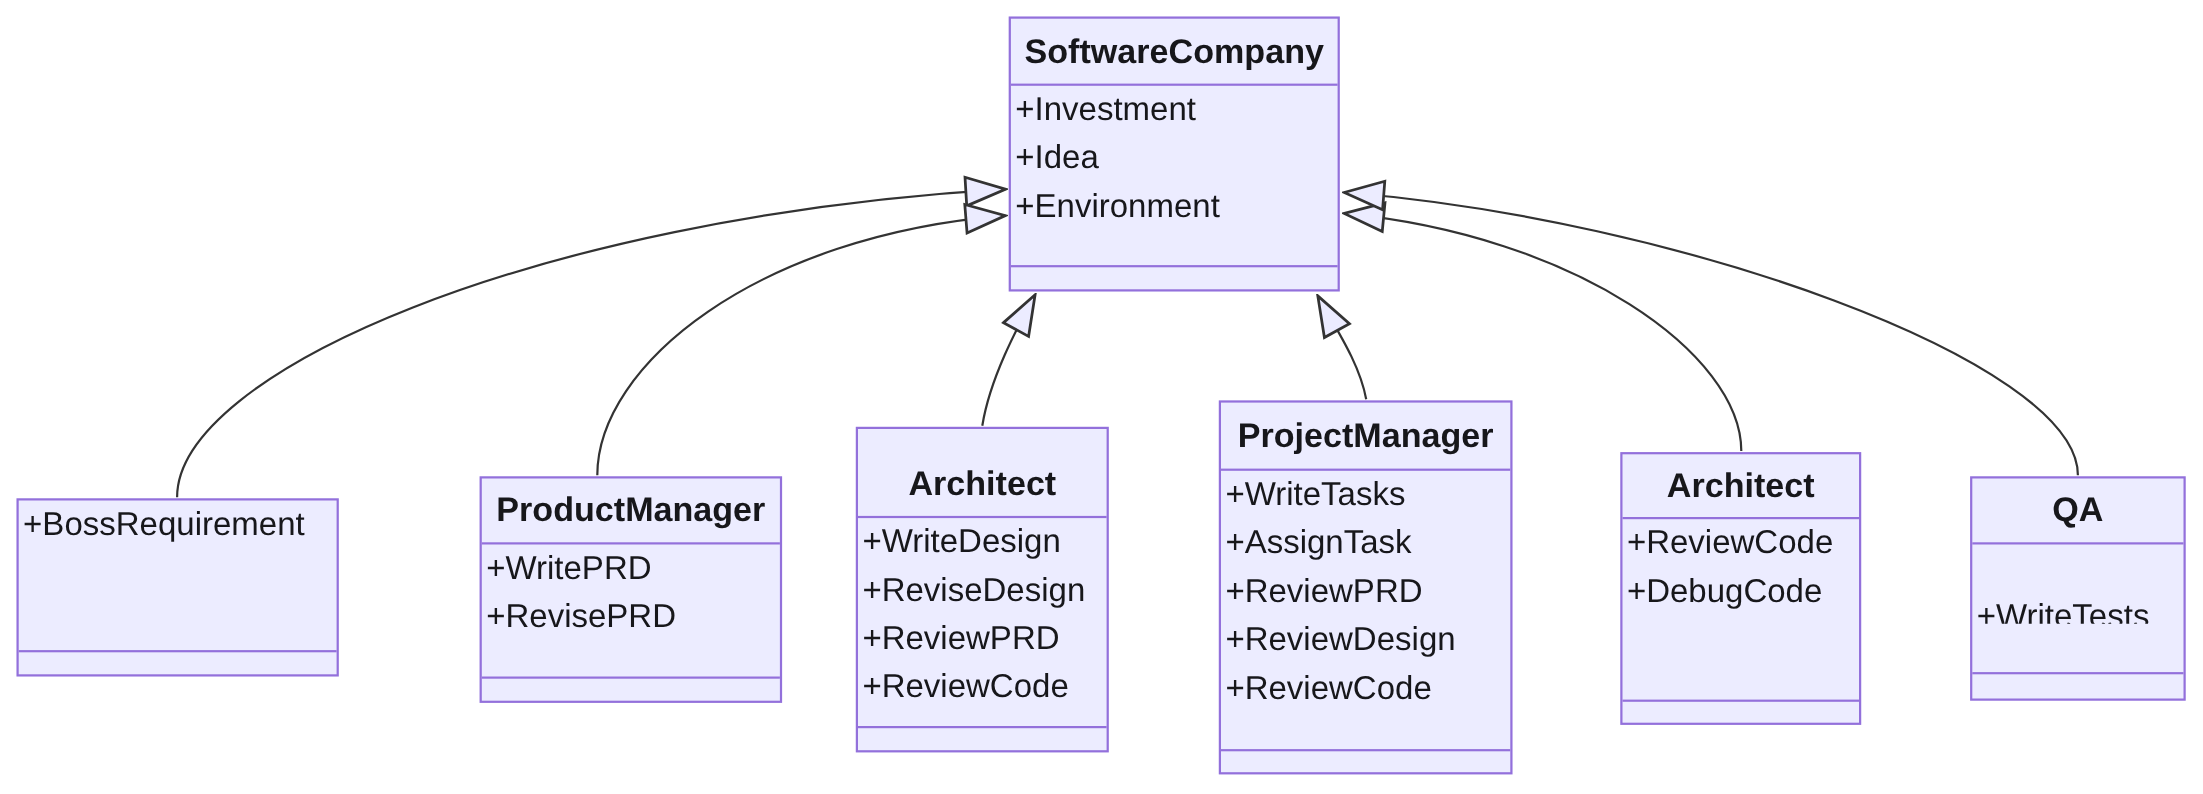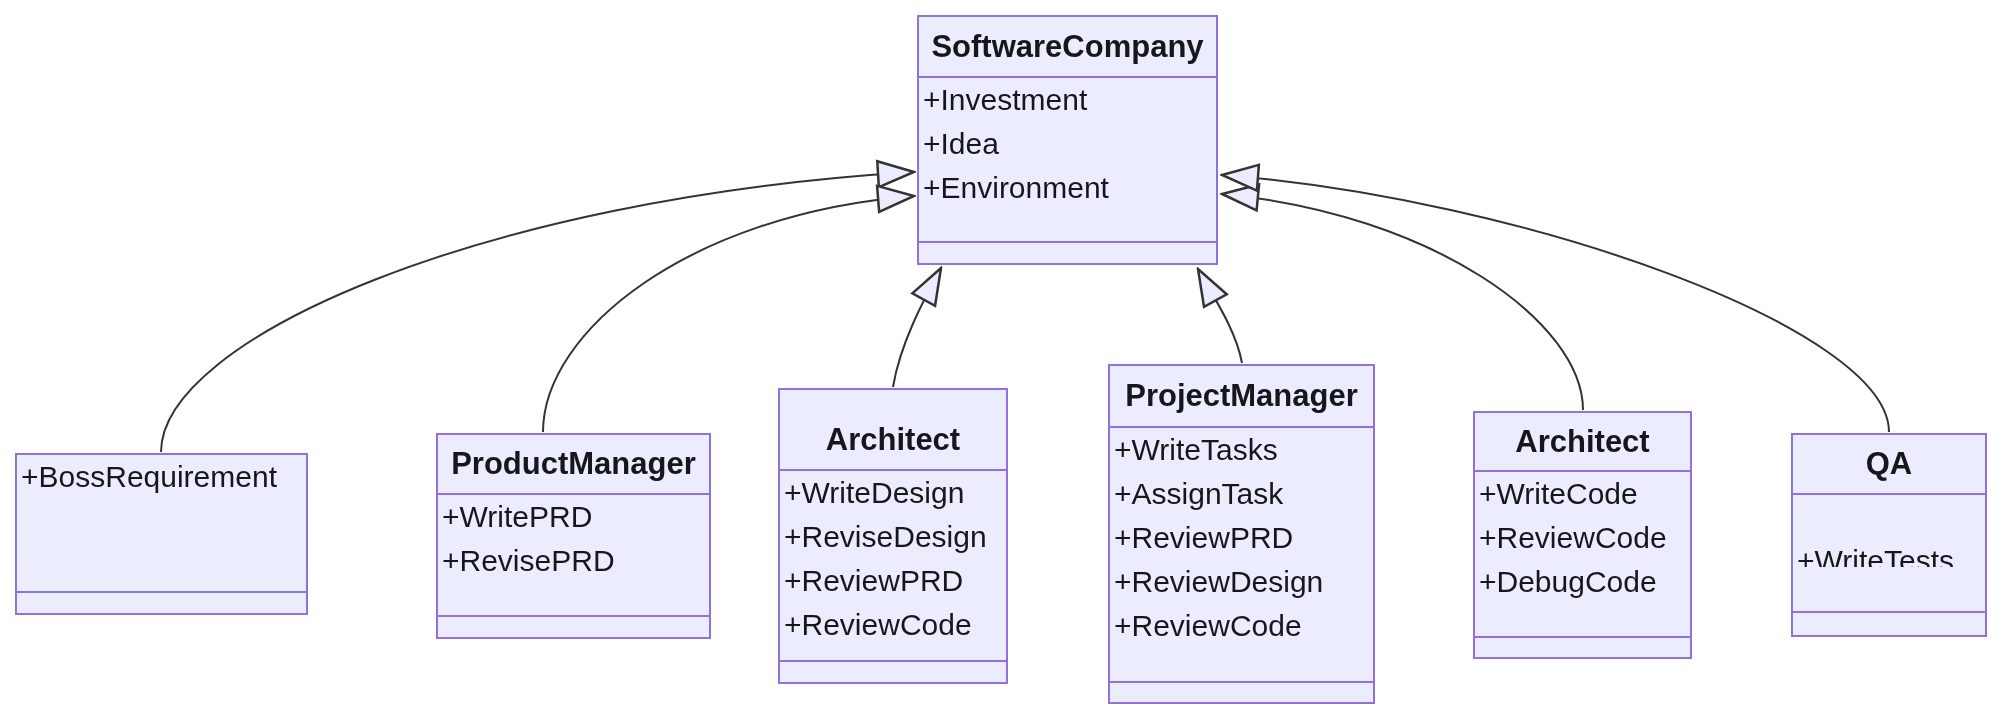--- a/index.html
+++ b/index.html
@@ -108,21 +108,20 @@
         <div class="attr-line">+ReviewPRD</div>
         <div class="attr-line">+ReviewDesign</div>
         <div class="attr-line">+ReviewCode</div>
       </div>
     <div class="class-methods" style="height:21px;"></div>
   </div>
 
   <div class="class-node" style="left:1473px;top:411px;width:219px;height:248px;">
     <div class="class-title" style="height:59px;">Architect</div>
     <div class="class-attrs">
-        <div class="attr-line">+WriteCode</div>
         <div class="attr-line">+ReviewCode</div>
         <div class="attr-line">+DebugCode</div>
       </div>
     <div class="class-methods" style="height:21px;"></div>
   </div>
 
   <div class="class-node" style="left:1791px;top:433px;width:196px;height:204px;gap:44px;">
     <div class="class-title" style="height:60px;">QA</div>
     <div class="class-attrs">
         <div class="attr-line">+WriteTests</div>

